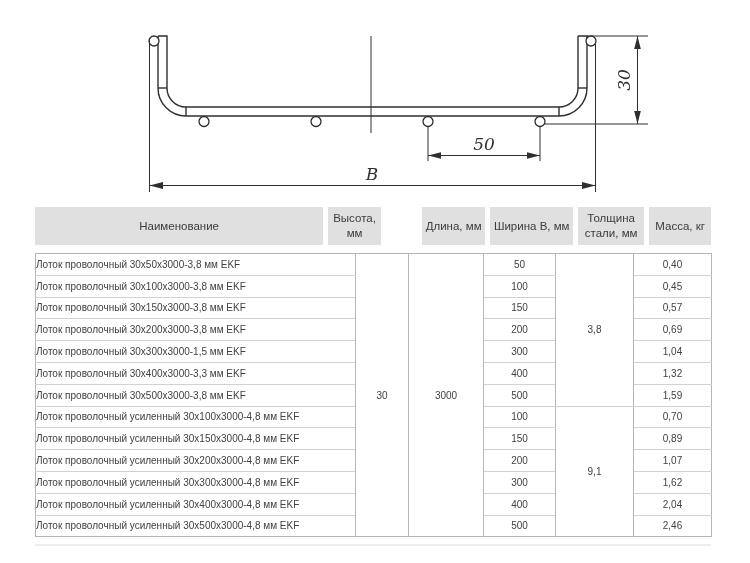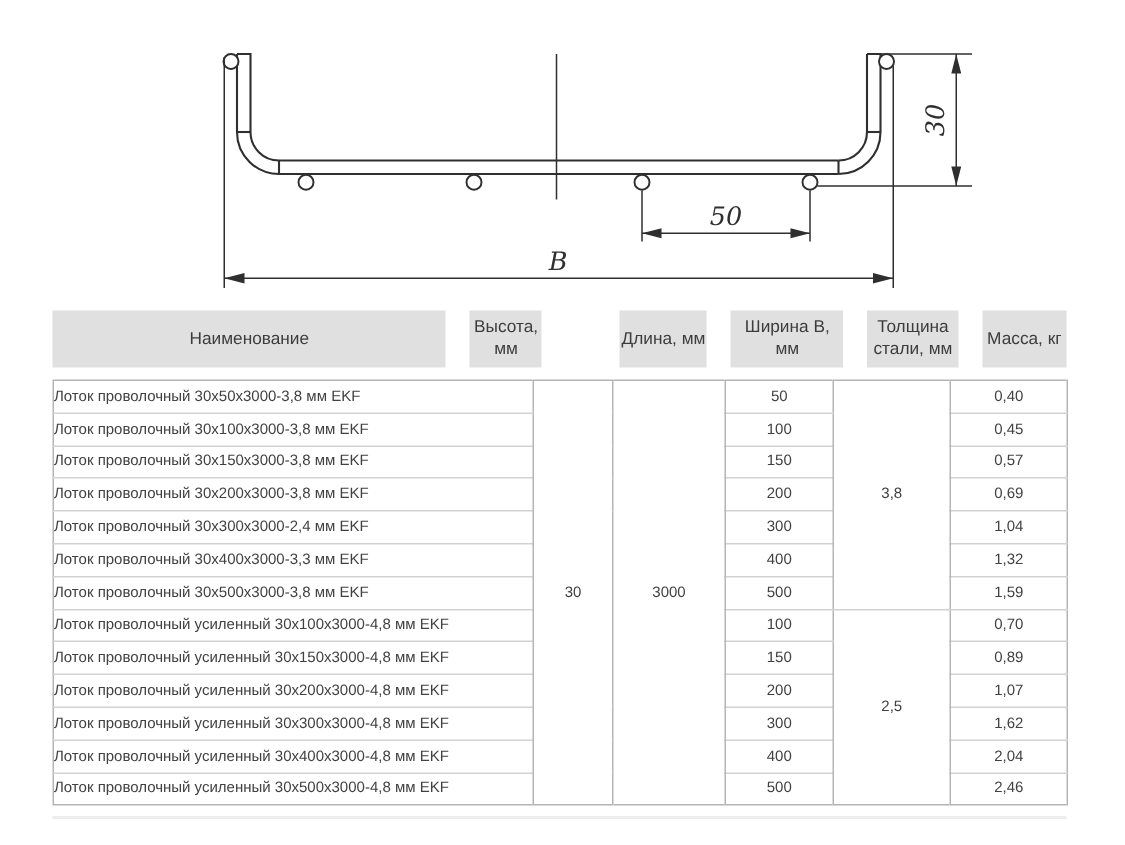--- a/index.html
+++ b/index.html
@@ -8,21 +8,21 @@
     font-family:"Liberation Sans", sans-serif; overflow:hidden;
   }
   .drawing { position:absolute; left:0; top:0; }
   .dim-text {
     font-family:"DejaVu Serif", serif; font-style:italic;
     font-size:17px; fill:#2f2f2f;
   }
 
   
   .tbl { position:absolute; left:35px; top:207px; width:676px; }
-  .thead { display:flex; gap:16px; height:38px; margin-bottom:8px; }
+  .thead { display:flex; gap:5px; height:38px; margin-bottom:8px; }
   .th {
     background:#e0e0e0; color:#3c3c3c; font-size:11.5px; line-height:1.3;
     display:flex; align-items:center; justify-content:center; text-align:center;
     box-sizing:border-box;
   }
   .th.c1 { width:317.5px; } .th.c2 { width:58px; } .th.c3 { width:70px;margin-left:36px; }
   .th.c4 { width:91px; }    .th.c5 { width:73px; } .th.c6 { width:68px; }
 
   table.body {
     border-collapse:collapse; table-layout:fixed; width:676px;
@@ -147,38 +147,38 @@
           <td class="name sep">Лоток проволочный 30х150х3000-3,8 мм EKF</td>
           <td class="num sep">150</td>
           <td class="num sep">0,57</td>
         </tr>
         <tr>
           <td class="name sep">Лоток проволочный 30х200х3000-3,8 мм EKF</td>
           <td class="num sep">200</td>
           <td class="num sep">0,69</td>
         </tr>
         <tr>
-          <td class="name sep">Лоток проволочный 30х300х3000-2,4 мм EKF</td>
+          <td class="name sep">Лоток проволочный 30х300х3000-1,5 мм EKF</td>
           <td class="num sep">300</td>
           <td class="num sep">1,04</td>
         </tr>
         <tr>
           <td class="name sep">Лоток проволочный 30х400х3000-3,3 мм EKF</td>
           <td class="num sep">400</td>
           <td class="num sep">1,32</td>
         </tr>
         <tr>
           <td class="name sep">Лоток проволочный 30х500х3000-3,8 мм EKF</td>
           <td class="num sep">500</td>
           <td class="num sep">1,59</td>
         </tr>
         <tr>
           <td class="name sep">Лоток проволочный усиленный 30х100х3000-4,8 мм EKF</td>
           <td class="num sep">100</td>
-          <td class="num" rowspan="6">2,5</td>
+          <td class="num" rowspan="6">9,1</td>
           <td class="num sep">0,70</td>
         </tr>
         <tr>
           <td class="name sep">Лоток проволочный усиленный 30х150х3000-4,8 мм EKF</td>
           <td class="num sep">150</td>
           <td class="num sep">0,89</td>
         </tr>
         <tr>
           <td class="name sep">Лоток проволочный усиленный 30х200х3000-4,8 мм EKF</td>
           <td class="num sep">200</td>

